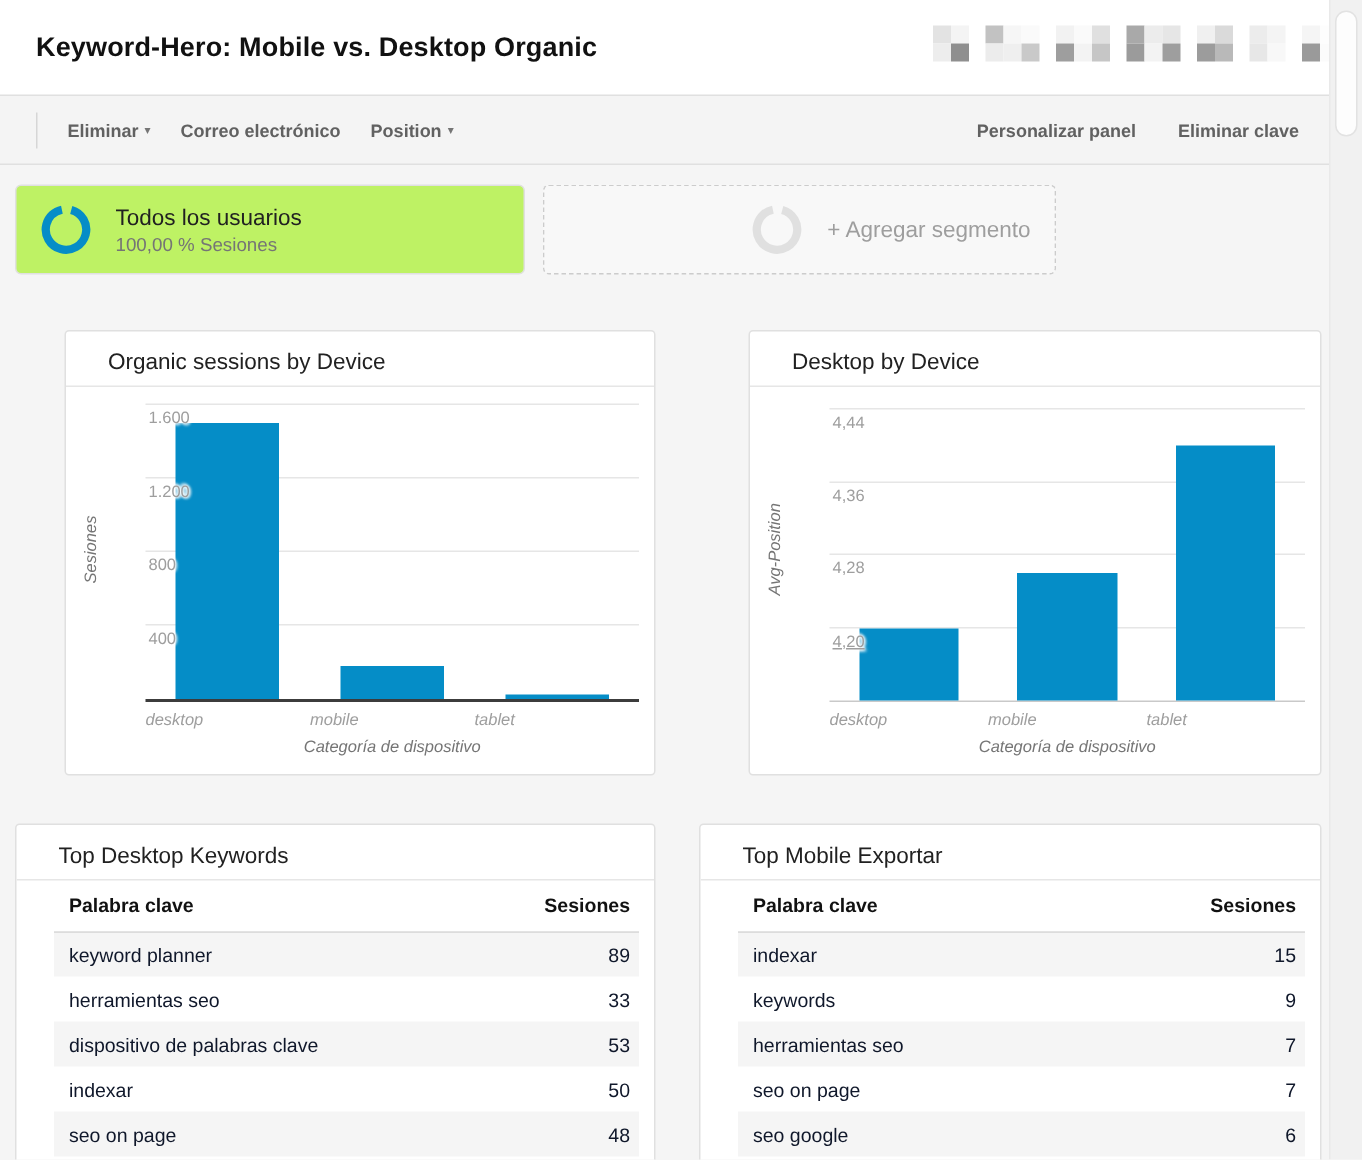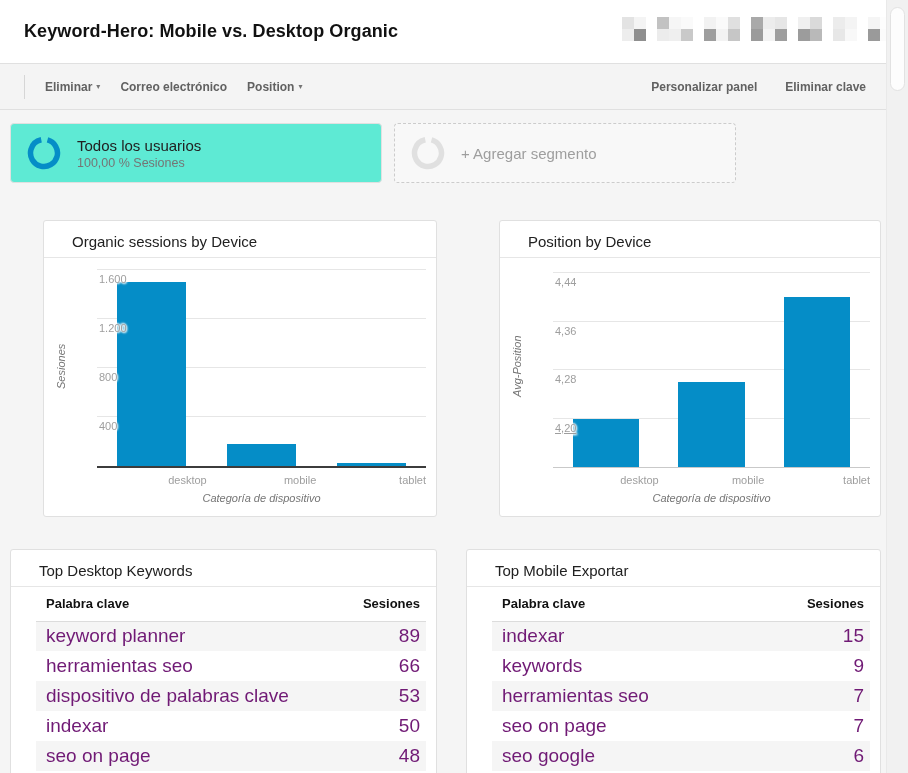--- a/index.html
+++ b/index.html
@@ -26,25 +26,25 @@
     display: flex; align-items: center; padding: 0 32px 0 14px;
     font-size: 12px; font-weight: 700; color: #616161;
   }
   .tb-btn { padding: 6px 10px; cursor: pointer; white-space: nowrap; display: inline-flex; align-items: center; gap: 4px; }
   .tb-sep { width: 1px; height: 24px; background: #d6d6d6; margin: 0 10px; }
   .caret { font-size: 8px; color: #757575; line-height: 1; }
   .tb-right { margin-left: auto; display: flex; gap: 8px; }
   
   .segments { display: flex; gap: 12px; padding: 13px 10px 0 10px; }
   .seg-chip {
-    width: 372px; height: 60px; background: #5eead4; border: 1px solid #e0e0e0;
+    width: 340px; height: 60px; background: #bef264; border: 1px solid #e0e0e0;
     border-radius: 4px; display: flex; align-items: center; padding: 0 16px; gap: 16px; cursor: pointer;
   }
   .seg-chip.dashed {
-    width: 342px; background: #f8f8f8; border: 1px dashed #cccccc;
+    width: 342px; background: #f8f8f8; border: 1px dashed #cccccc; justify-content: flex-end;
   }
   .seg-title { font-size: 15px; color: #212121; }
   .seg-sub { font-size: 12.5px; color: #757575; margin-top: 2px; }
   .seg-add-label { font-size: 15px; color: #9e9e9e; }
   
   .main-grid {
     margin: 37px 0 0 10px;
     display: grid; grid-template-columns: 427px 415px; column-gap: 29px; row-gap: 32px;
   }
   .widget {
@@ -69,30 +69,30 @@
   .plot.axis-gray { border-bottom: 1px solid #c9c9c9; }
   .gridline { position: absolute; left: 0; right: 0; height: 1px; background: #e6e6e6; }
   .ytick {
     position: absolute; left: 2px; font-size: 11px; color: #9e9e9e; z-index: 3;
     text-shadow: 0 0 2px #fff, 0 0 2px #fff, 0 0 3px #fff, 1px 1px 2px #fff, -1px -1px 2px #fff;
   }
   .bars { position: absolute; left: 0; right: 0; top: 0; bottom: 0; display: flex; z-index: 2; }
   .bar-slot { flex: 1; display: flex; align-items: flex-end; justify-content: center; }
   .bar { width: 63%; background: #058dc7; }
   .x-labels { display: flex; height: 24px; align-items: center; }
-  .x-labels span { flex: 1; text-align: right; font-size: 11px; color: #9e9e9e; }
+  .x-labels span { flex: 1; text-align: left; font-size: 11px; color: #9e9e9e; font-style: italic; }
   .x-title { text-align: center; font-size: 11px; font-style: italic; color: #757575; padding-bottom: 8px; }
   
   table.kw { border-collapse: collapse; width: calc(100% - 35px); margin: 0 10px 0 25px; table-layout: fixed; }
   table.kw th {
     font-size: 13px; font-weight: 700; color: #111; text-align: left;
     height: 34px; padding: 0 6px 0 10px; border-bottom: 1px solid #dcdcdc;
   }
   table.kw th.num, table.kw td.num { text-align: right; padding-right: 6px; width: 90px; }
-  table.kw td { font-size: 19px; color: #701a75; height: 30px; padding: 0 6px 0 10px; }
+  table.kw td { font-size: 13px; color: #0f172a; height: 30px; padding: 0 6px 0 10px; }
   table.kw tr.shaded td { background: #f5f5f5; }
   
   .scrollbar {
     position: absolute; top: 0; right: 0; width: 22px; height: 773px;
     background: #f1f1f1; border-left: 1px solid #e9e9e9;
   }
   .scroll-thumb {
     position: absolute; top: 7px; left: 3px; width: 15px; height: 84px;
     background: #fdfdfd; border: 1px solid #e2e2e2; border-radius: 8px; cursor: pointer;
   }
@@ -221,21 +221,21 @@
             <span>desktop</span>
             <span>mobile</span>
             <span>tablet</span>
           </div>
         <div class="x-title">Categoría de dispositivo</div>
       </div>
     </div>
   </div>
 
   <div class="widget chart-widget">
-    <div class="widget-title">Position by Device</div>
+    <div class="widget-title">Desktop by Device</div>
     <div class="chart-body">
       <div class="y-title">Avg-Position</div>
       <div class="plot-col">
         <div class="plot axis-gray">
             <div class="gridline" style="bottom: 23.8806%;"></div>
             <div class="ytick" style="bottom: calc(23.8806% - 15px); text-decoration: underline;">4,20</div>
             <div class="gridline" style="bottom: 47.7612%;"></div>
             <div class="ytick" style="bottom: calc(47.7612% - 15px);">4,28</div>
             <div class="gridline" style="bottom: 71.6418%;"></div>
             <div class="ytick" style="bottom: calc(71.6418% - 15px);">4,36</div>
@@ -272,21 +272,21 @@
             <th class="num">Sesiones</th>
           </tr>
         </thead>
         <tbody>
           <tr class="shaded">
             <td>keyword planner</td>
             <td class="num">89</td>
           </tr>
           <tr>
             <td>herramientas seo</td>
-            <td class="num">66</td>
+            <td class="num">33</td>
           </tr>
           <tr class="shaded">
             <td>dispositivo de palabras clave</td>
             <td class="num">53</td>
           </tr>
           <tr>
             <td>indexar</td>
             <td class="num">50</td>
           </tr>
           <tr class="shaded">

